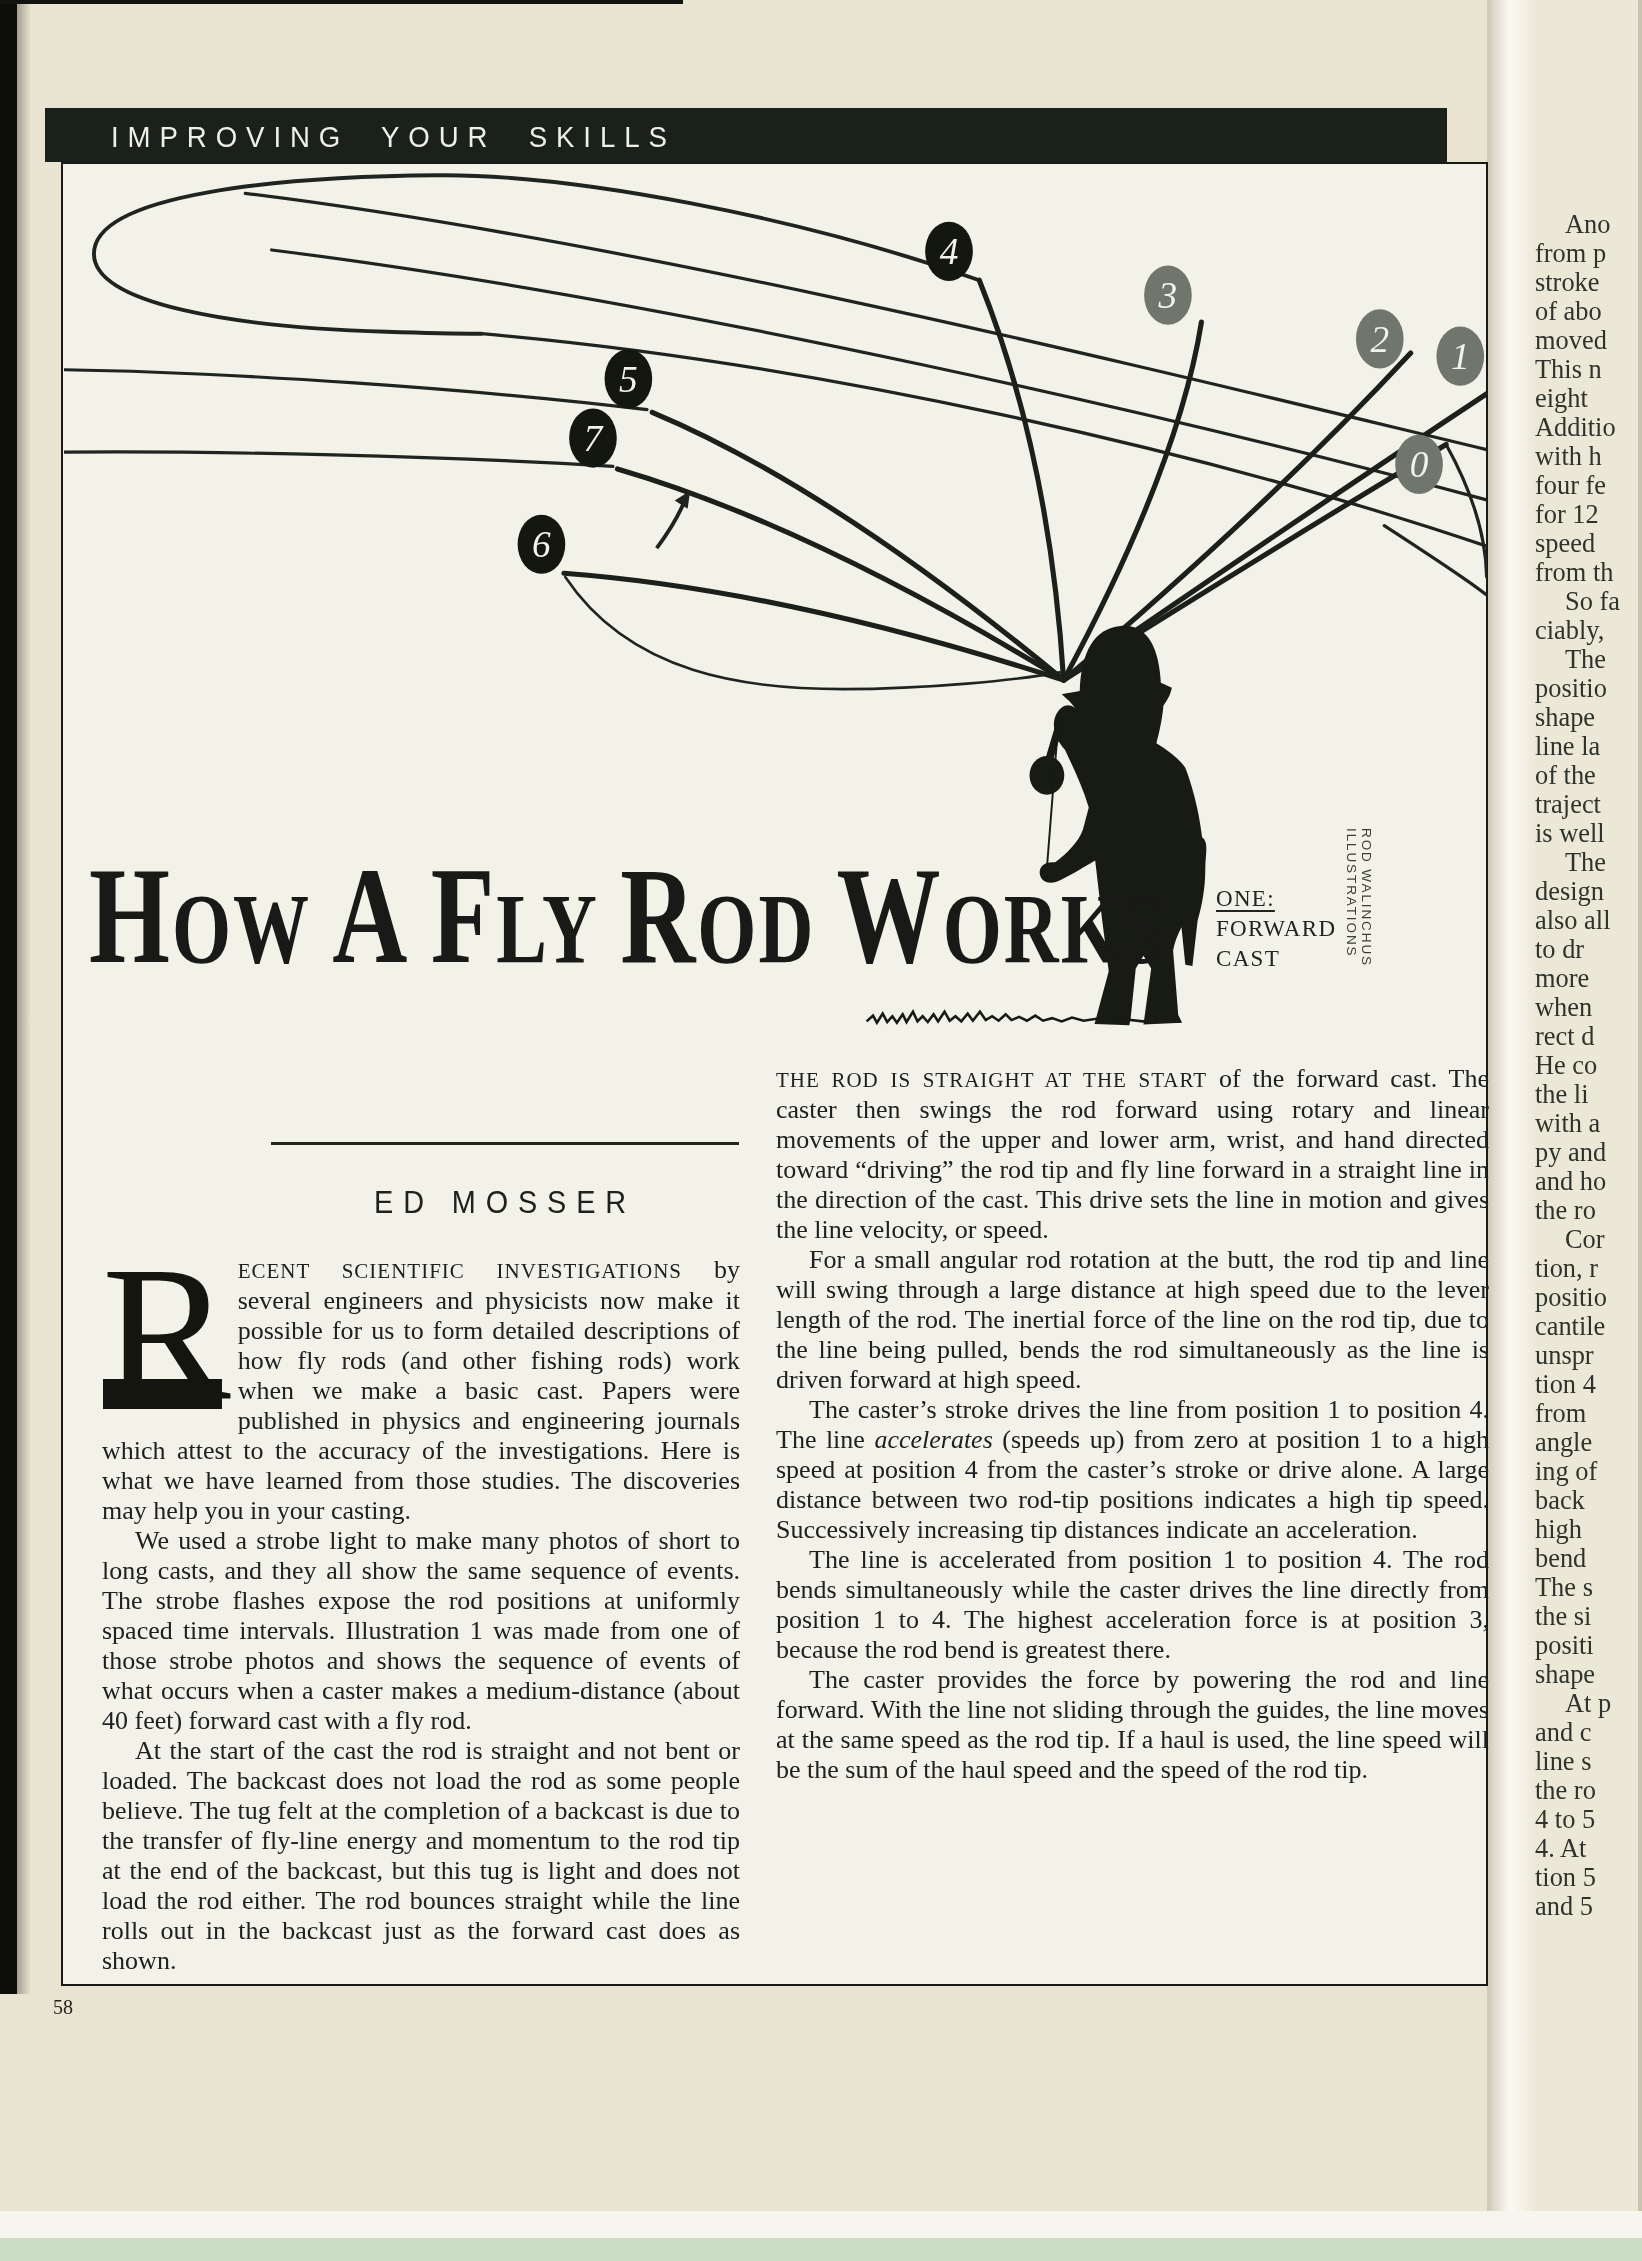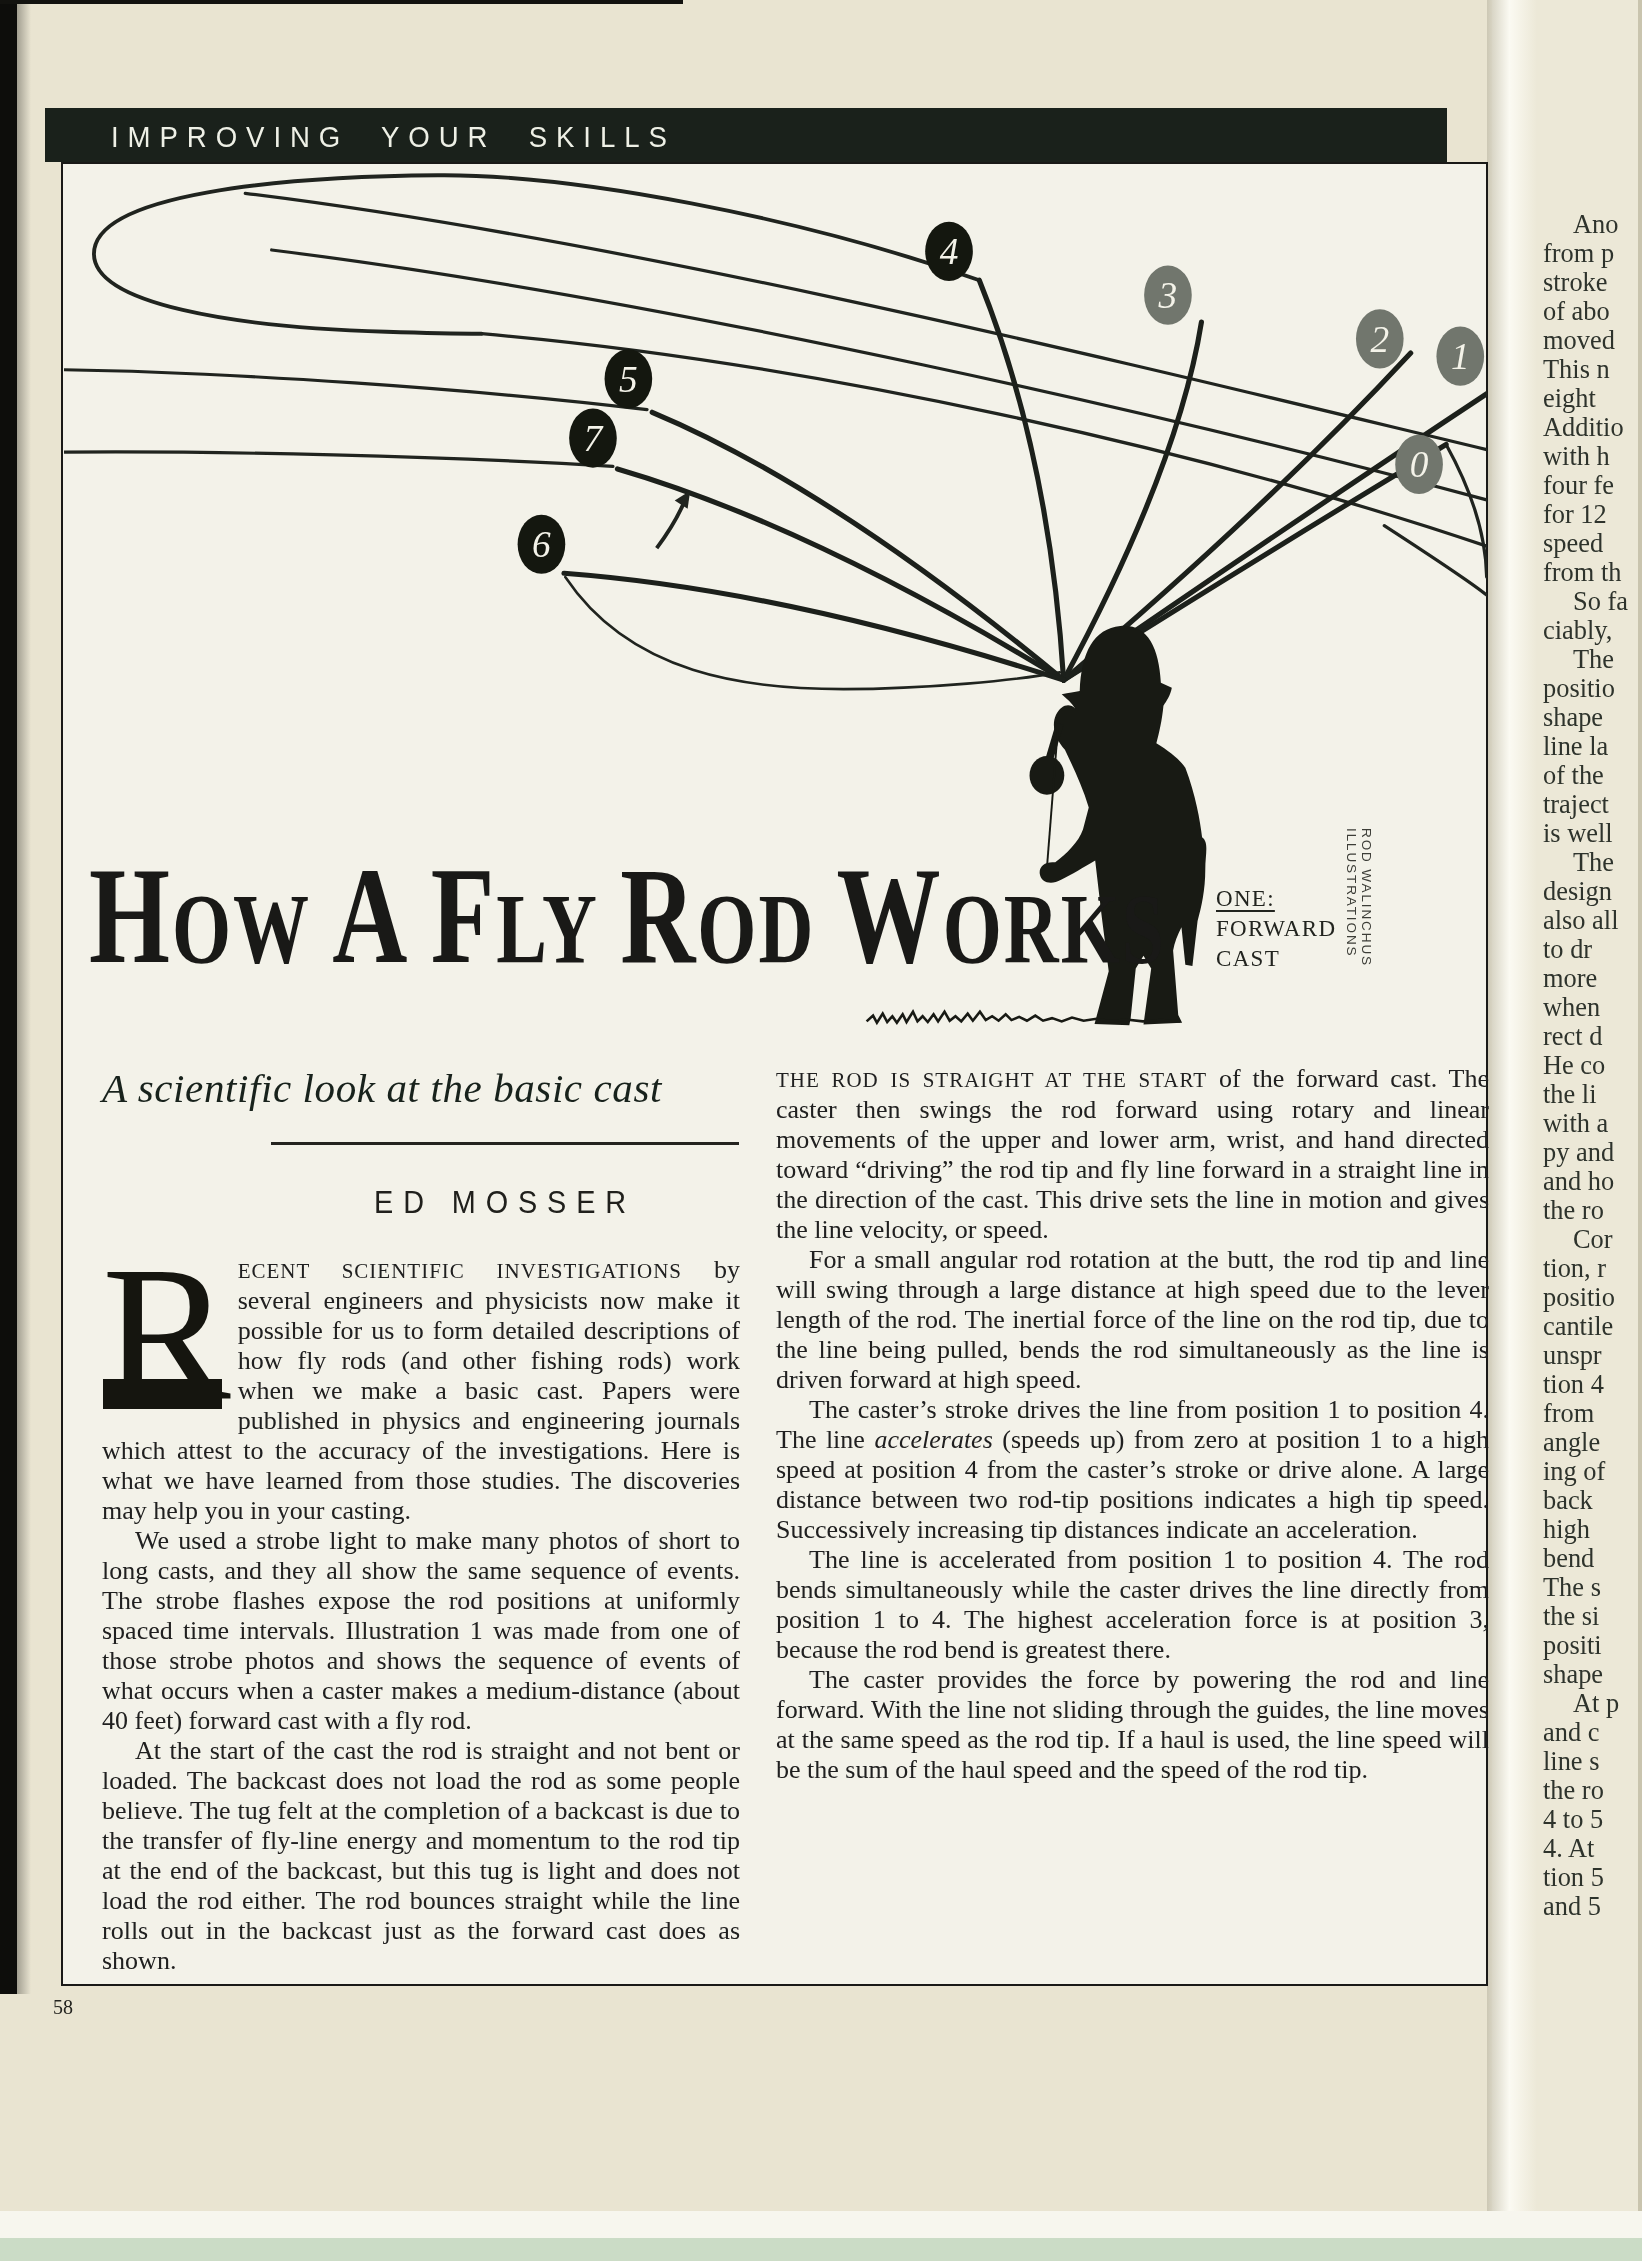--- a/index.html
+++ b/index.html
@@ -61,21 +61,21 @@
   .section-bar{height:48px;background:#18201a;margin-bottom:15.5px;}
   .section-bar span{display:inline-block;margin-left:36px;margin-top:3.9px;font-size:35px;
                     color:#f1f1e6;letter-spacing:0.6px;}
   .dc{float:left;width:128px;height:155px;margin-right:7.7px;position:relative;}
   .dc .R{position:absolute;left:0;top:-18px;font-size:193px;line-height:193px;color:#15150f;}
   .dc .bar{position:absolute;left:1.3px;bottom:1.3px;width:119px;height:30px;background:#15150f;}
 
   
   .frag-col{position:absolute;left:1535px;top:210px;width:108px;overflow:hidden;
             font-size:26.4px;line-height:29px;color:#2e332c;}
-  .frag-col div{white-space:nowrap;margin-left:8px;}
+  .frag-col div{white-space:nowrap;}
   .frag-col div.ind{padding-left:30px;}
 
   .page-number{position:absolute;left:53px;top:1996px;font-size:20px;color:#23231f;}
 </style>
 </head>
 <body>
 
 <div class="scan">
 
   <div class="right-page"></div>
@@ -217,21 +217,20 @@
   </svg>
 
   <div class="one-label">
     <div class="u">ONE:</div>
     <div>FORWARD</div>
     <div>CAST</div>
   </div>
   <div class="credit">ROD WALINCHUS ILLUSTRATIONS</div>
 
   <h1 class="title" id="title"><span class="word"><span class="lead">H</span><span class="rest">OW</span></span><span class="word"><span class="lead">A</span></span><span class="word"><span class="lead">F</span><span class="rest">LY</span></span><span class="word"><span class="lead">R</span><span class="rest">OD</span></span><span class="word"><span class="lead">W</span><span class="rest">ORKS</span></span></h1>
-  <div class="subtitle">A scientific look at the basic cast</div>
   <div class="rule"></div>
   <div class="byline">ED MOSSER</div>
 
   <div class="col col-left" id="col-left">
       <p><span class="dc">
           <span class="R">R</span>
           <span class="bar"></span>
         </span><span class="leadin">ECENT SCIENTIFIC INVESTIGATIONS</span><span> by several engineers and physicists now make it possible for us to form detailed descriptions of how fly rods (and other fishing rods) work when we make a basic cast. Papers were published in physics and engineering journals which attest to the accuracy of the investigations. Here is what we have learned from those studies. The discoveries may help you in your casting.</span></p>
       <p class="ind"><span>We used a strobe light to make many photos of short to long casts, and they all show the same sequence of events. The strobe flashes expose the rod positions at uniformly spaced time intervals. Illustration 1 was made from one of those strobe photos and shows the sequence of events of what occurs when a caster makes a medium-distance (about 40 feet) forward cast with a fly rod.</span></p>
       <p class="ind"><span>At the start of the cast the rod is straight and not bent or loaded. The backcast does not load the rod as some people believe. The tug felt at the completion of a backcast is due to the transfer of fly-line energy and momentum to the rod tip at the end of the backcast, but this tug is light and does not load the rod either. The rod bounces straight while the line rolls out in the backcast just as the forward cast does as shown.</span></p>

